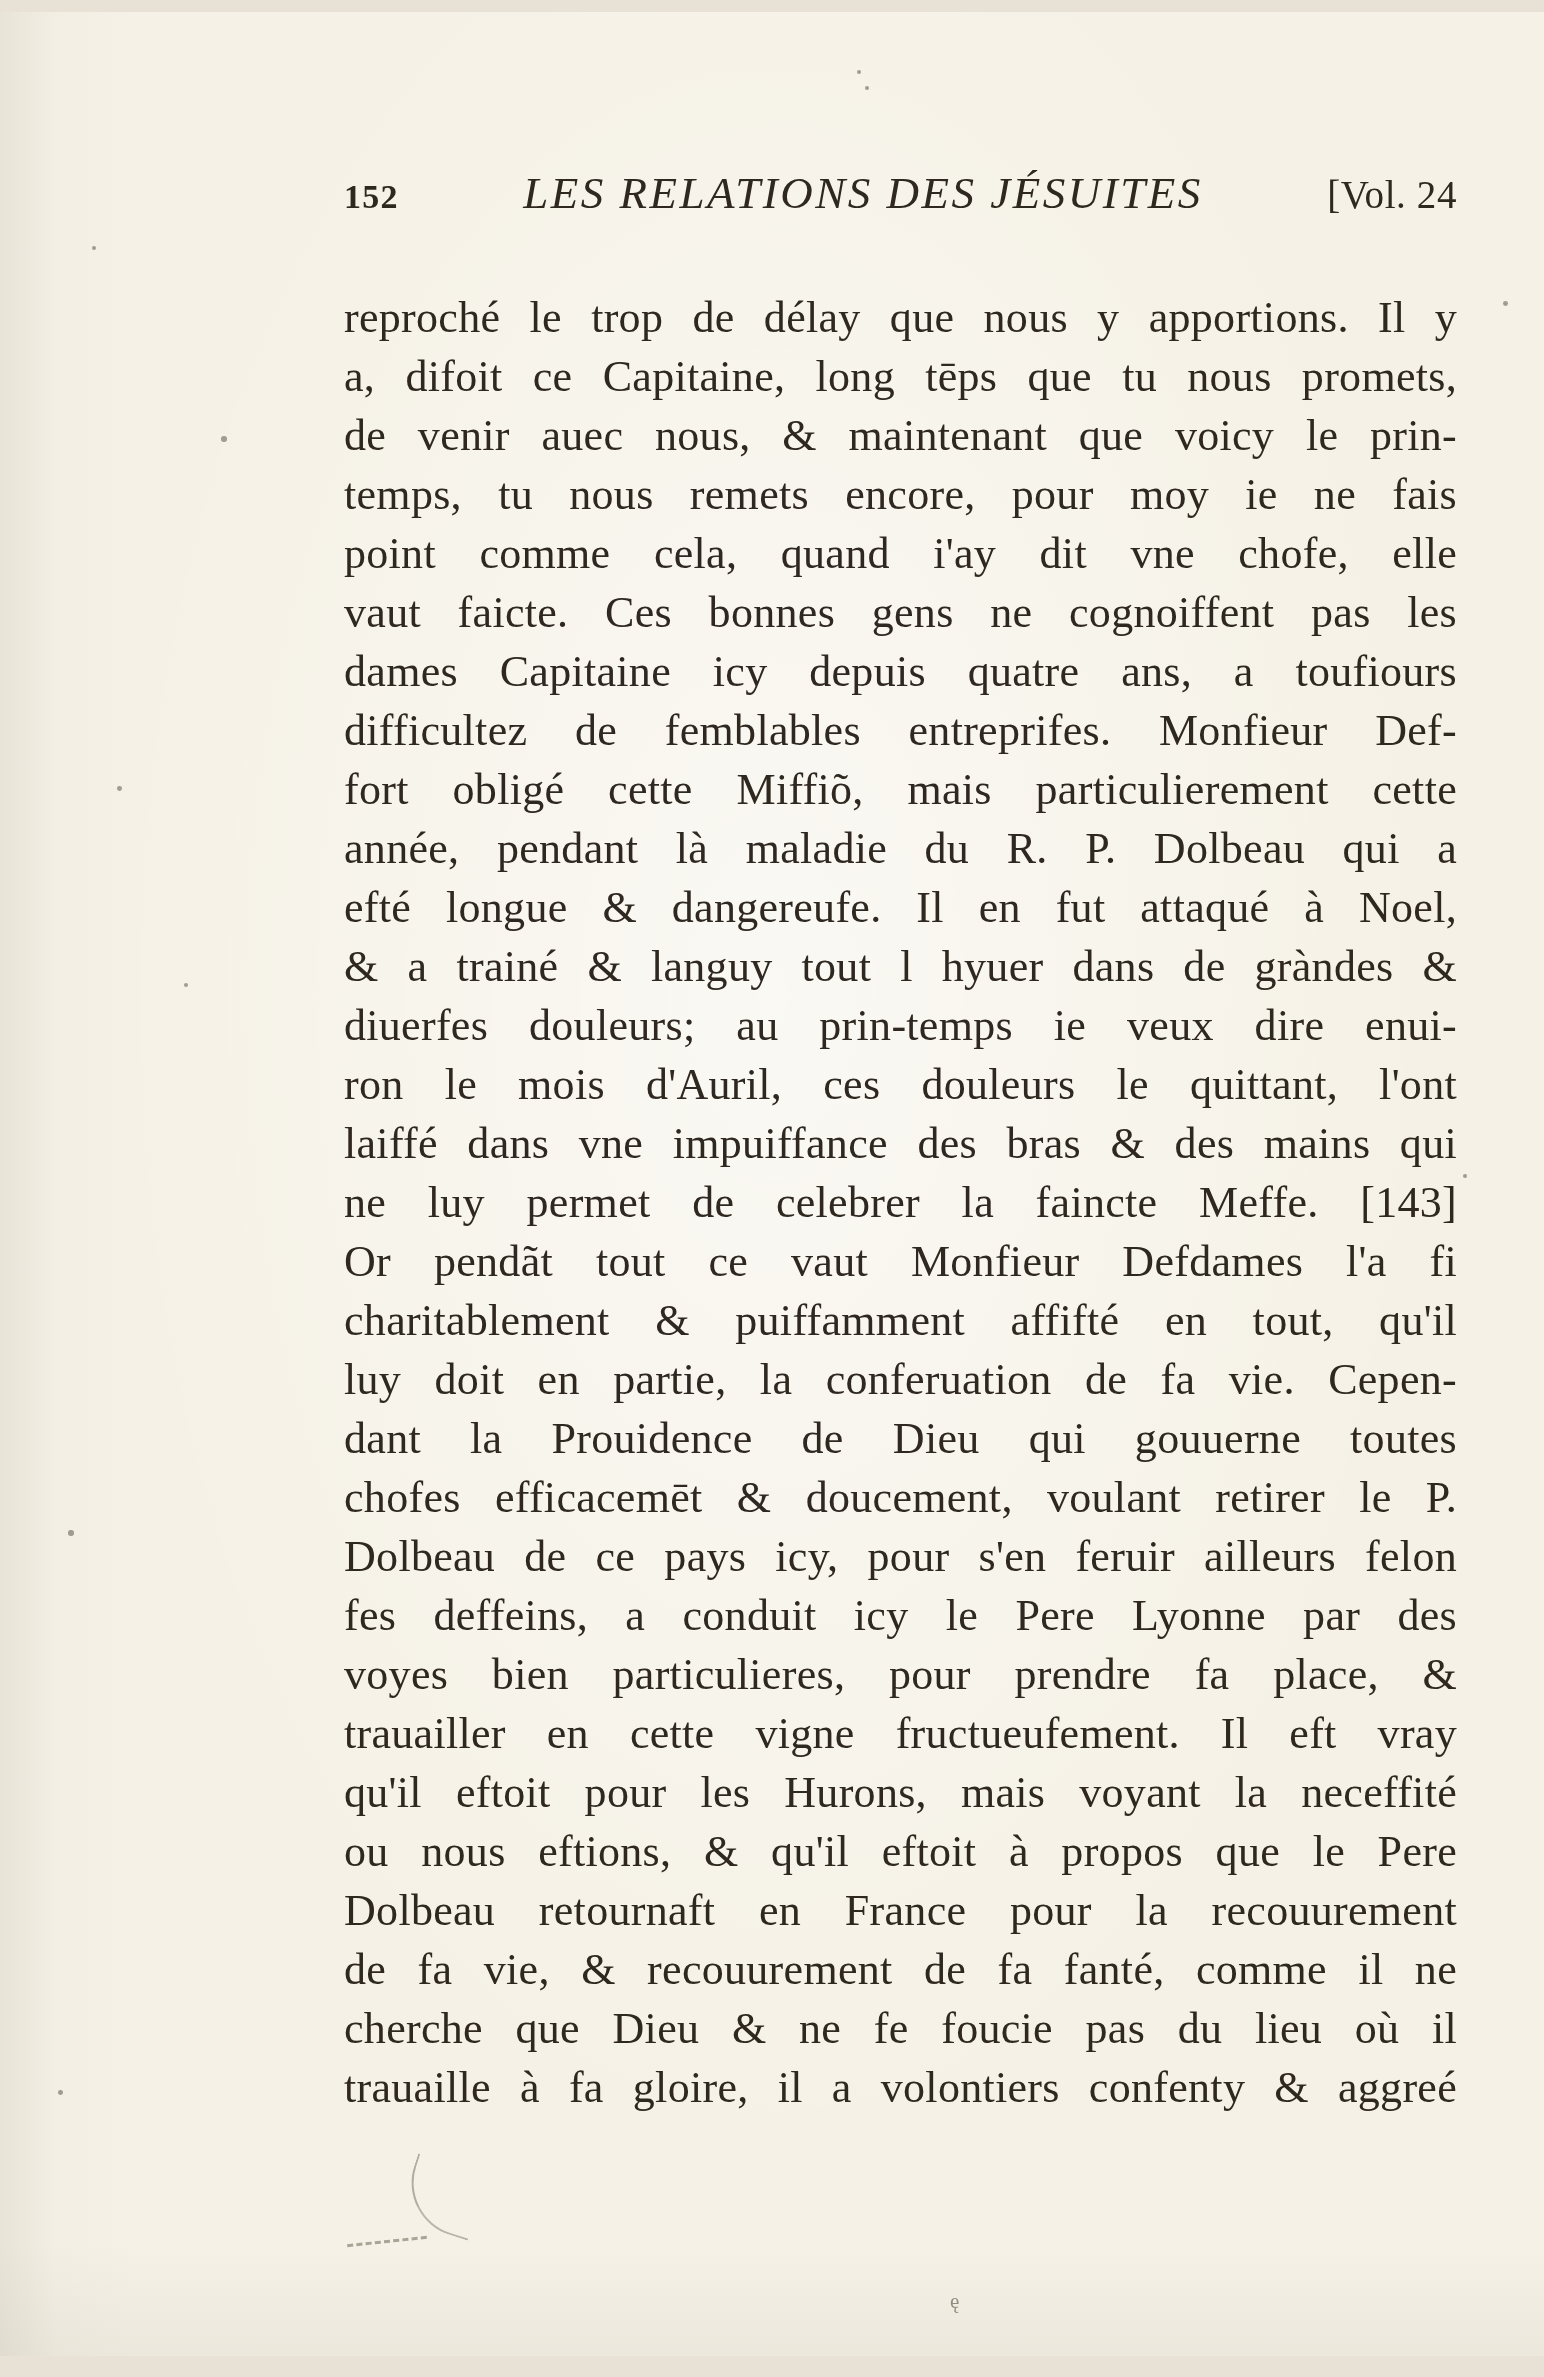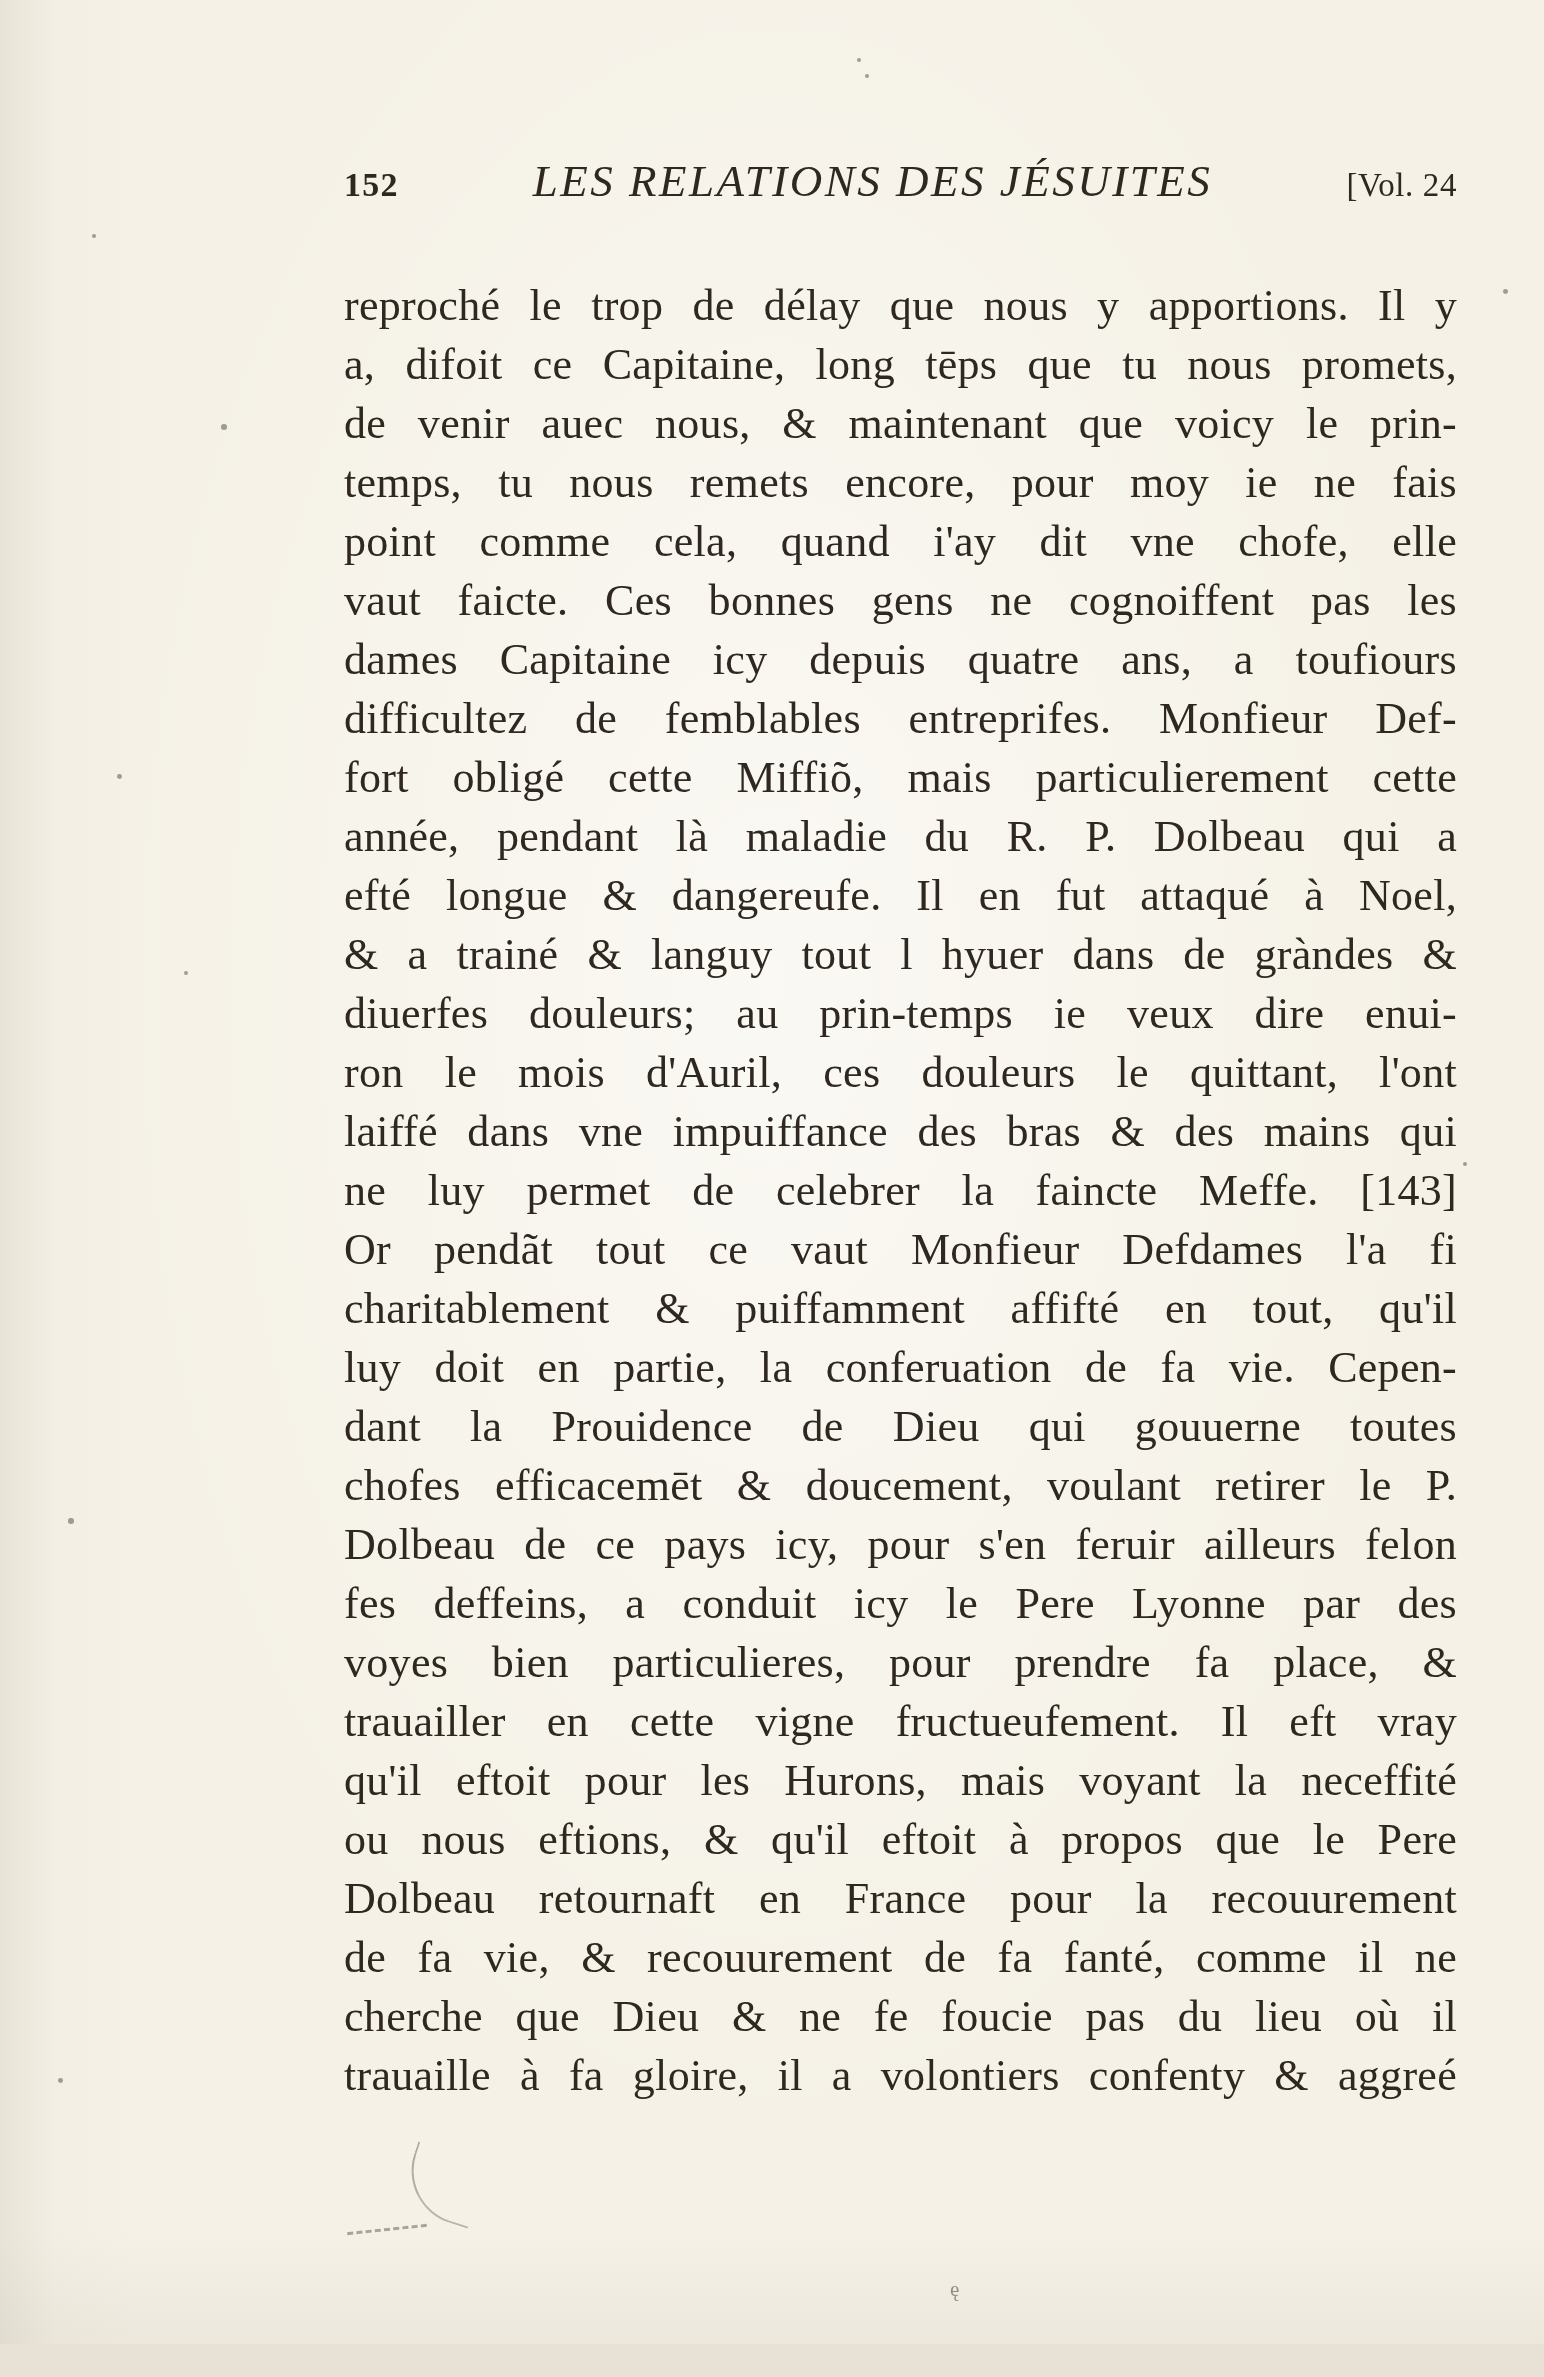--- a/index.html
+++ b/index.html
@@ -5,21 +5,21 @@
   :root {
     --paper: #f5f1e6;
     --ink: #2f2820;
   }
   * { margin: 0; padding: 0; box-sizing: border-box; }
   html, body { background: #e7e2d5; }
   .page {
     position: relative;
     width: 1545px;
     height: 2344px;
-    margin: 0 auto;
+    margin: 12px auto;
     background:
       radial-gradient(ellipse at 50% 42%, rgba(255,255,255,0.55) 0%, rgba(255,255,255,0) 62%),
       linear-gradient(90deg, rgba(120,110,90,0.10) 0%, rgba(120,110,90,0.02) 55px, rgba(120,110,90,0) 135px),
       linear-gradient(0deg, rgba(120,110,90,0.07) 0%, rgba(120,110,90,0) 111px),
       var(--paper);
     color: var(--ink);
     font-family: "Liberation Serif", "DejaVu Serif", serif;
     overflow: hidden;
   }
   .content {
@@ -39,21 +39,21 @@
     letter-spacing: 1.2px;
     font-weight: bold;
   }
   .running-title {
     font-style: italic;
     font-size: 45px;
     letter-spacing: 2.5px;
     white-space: nowrap;
   }
   .volume-label {
-    font-size: 33px;
+    font-size: 39px;
     letter-spacing: 0.6px;
     white-space: nowrap;
   }
   .body-text {
     margin-top: 69px;
   }
   .line {
     font-size: 44px;
     line-height: 59px;
     text-align: justify;

